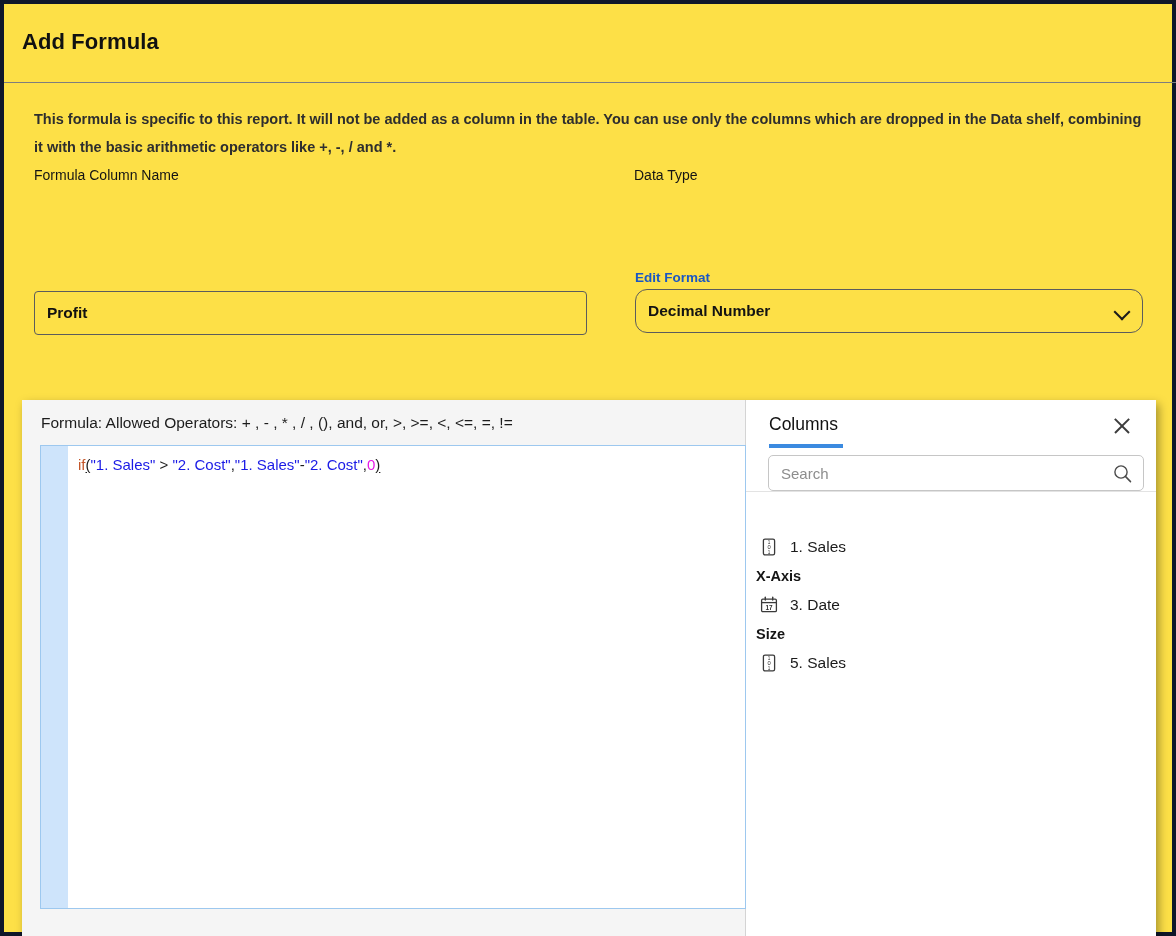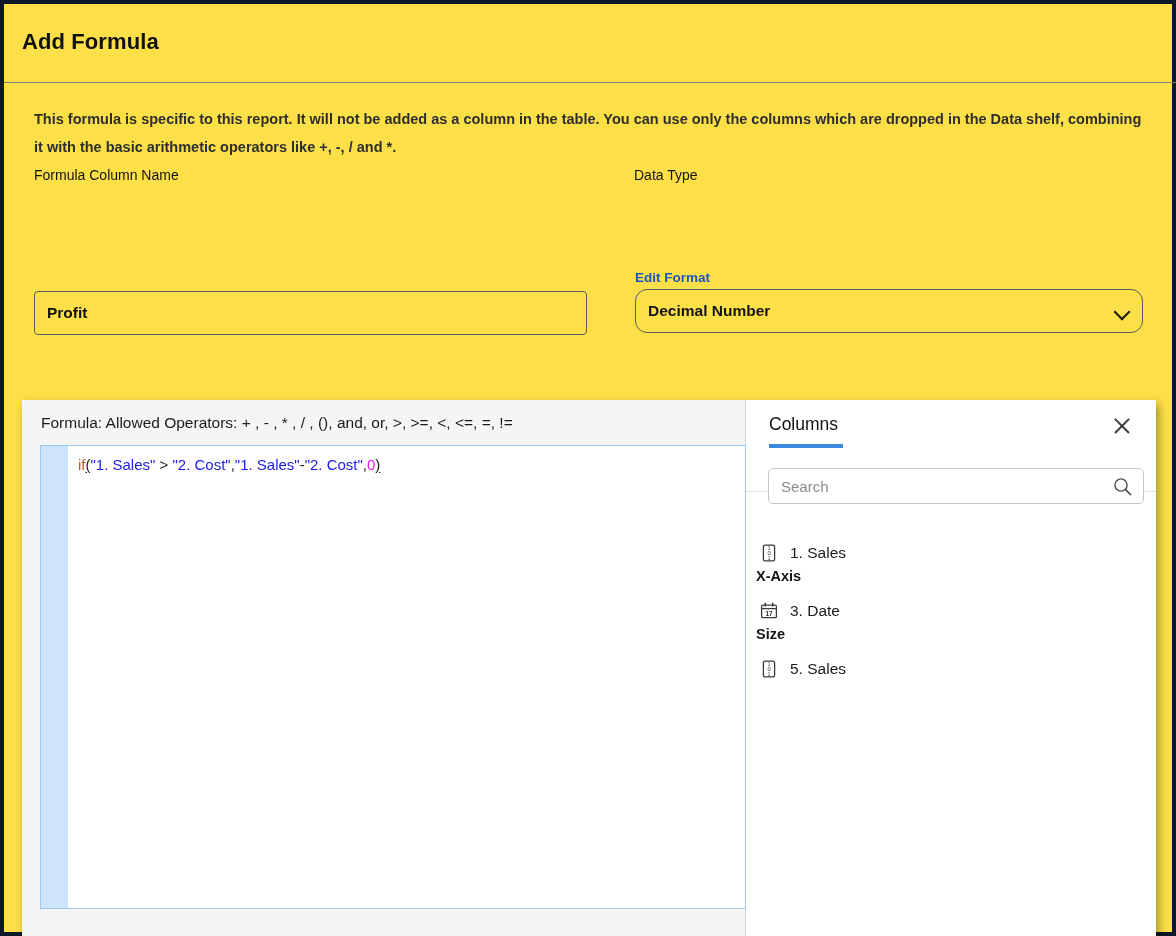--- a/index.html
+++ b/index.html
@@ -247,21 +247,21 @@
     width: 20px;
     height: 1.8px;
     background: #3c3c3c;
   }
   .close-x::before { transform: rotate(45deg); }
   .close-x::after  { transform: rotate(-45deg); }
 
   .search-box {
     position: absolute;
     left: 22px;
-    top: 68px;
+    top: 55px;
     width: 376px;
     height: 36px;
     border: 1px solid #c6c6c6;
     border-radius: 5px;
     box-sizing: border-box;
     background: #fff;
   }
   .search-input {
     position: absolute;
     left: 0; top: 0;
@@ -297,21 +297,21 @@
   }
   .grp-label {
     font-size: 14.5px;
     font-weight: bold;
     color: #141414;
     padding: 6px 0 5px 10px;
     margin-left: 0;
   }
   .col-item {
     display: flex;
-    align-items: flex-end;
+    align-items: center;
     height: 31px;
     padding-left: 14px;
     cursor: pointer;
   }
   .col-icon {
     width: 18px;
     height: 18px;
     flex: 0 0 18px;
     margin-right: 12px;
     position: relative;

